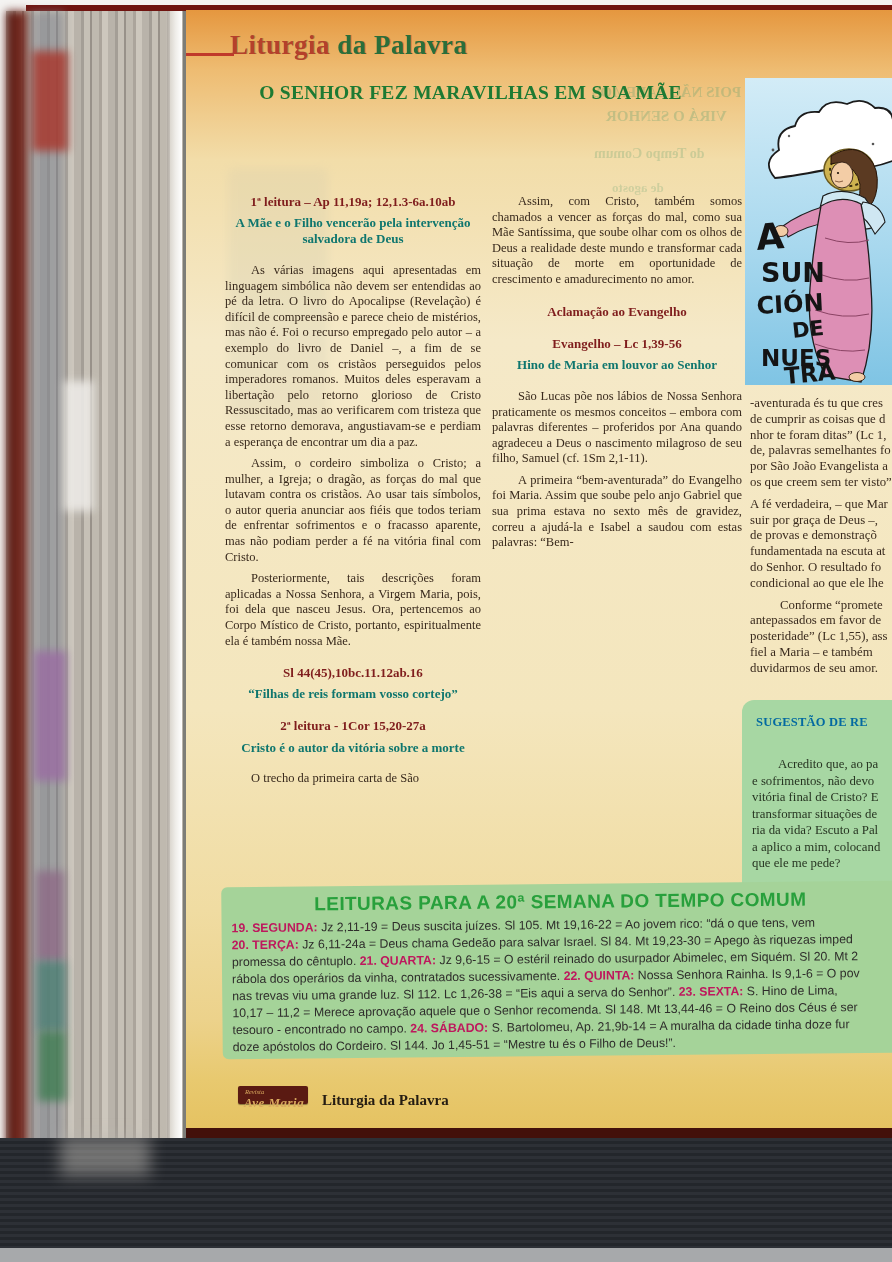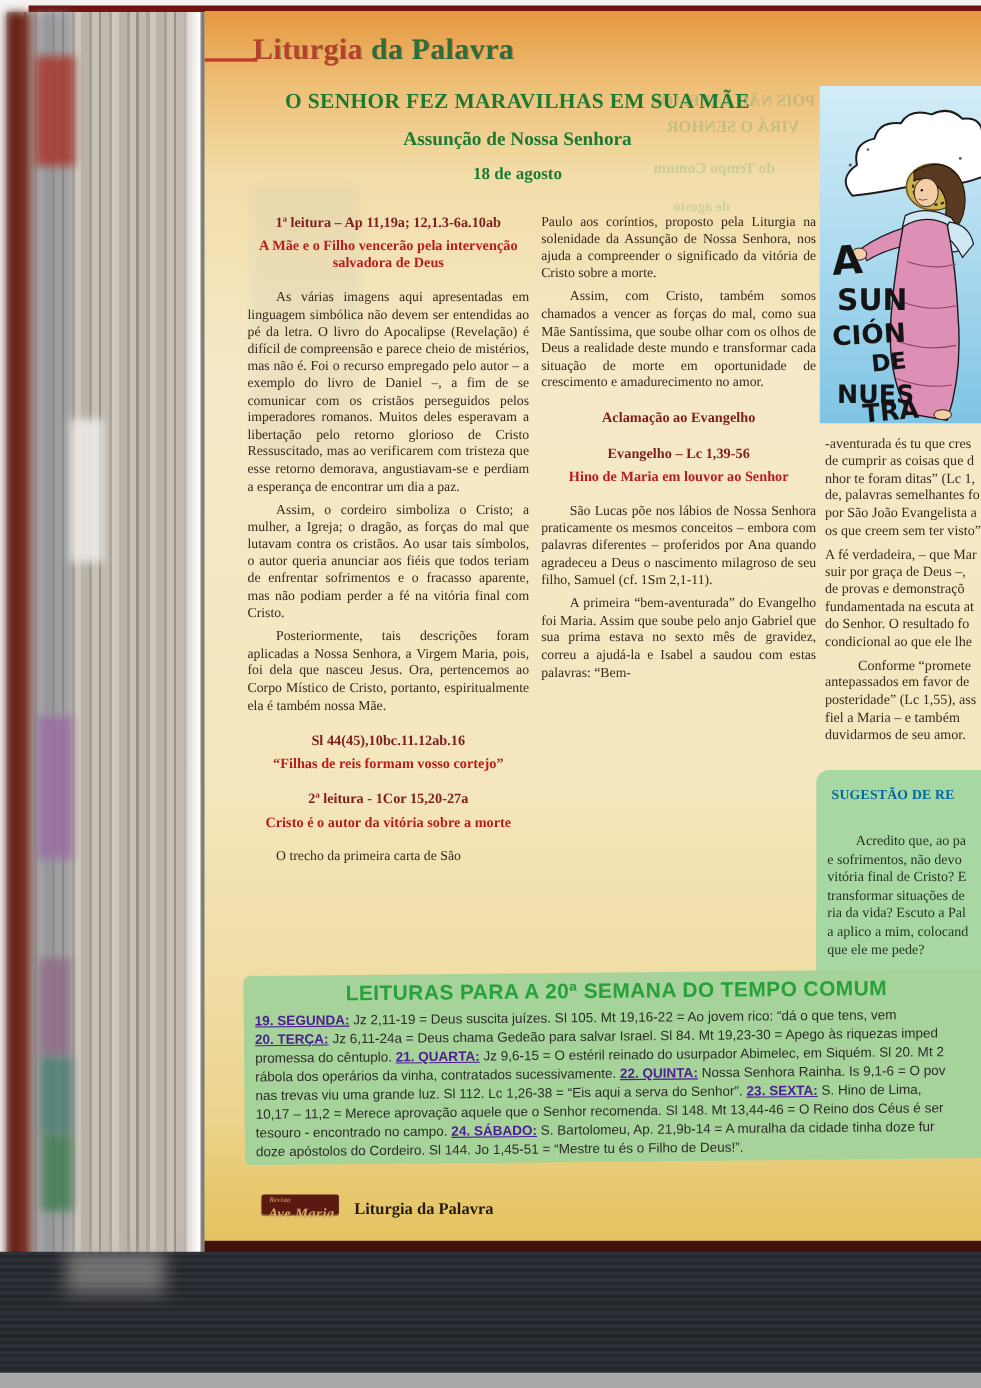--- a/index.html
+++ b/index.html
@@ -57,21 +57,21 @@
   .g4{left:612px;top:180px;font-size:13px;opacity:.24;}
   .ghost-img{left:228px;top:168px;width:100px;height:255px;border-radius:6px;
     background:linear-gradient(180deg,#c8c4ad,#bdc3ae 50%,#c6c0a8);opacity:.18;filter:blur(4px);}
 
   
   .col{color:#38291c;font-size:12.5px;line-height:15.6px;}
   .col1{left:225px;top:194px;width:256px;}
   .col2{left:492px;top:194px;width:250px;}
   .ghead{color:#7f1d1d;font-weight:bold;text-align:center;font-size:13px;line-height:1.25;margin:16px 0 5px;}
   .ghead.first{margin-top:0;}
-  .bsub{font-weight:bold;text-align:center;font-size:13px;line-height:1.22;color:#b91c1c;margin:0 0 8px;}
+  .bsub{font-weight:bold;text-align:center;font-size:13px;line-height:1.22;color:#0f766e;margin:0 0 8px;}
   .para{margin:0 0 6px;text-align:justify;text-indent:26px;}
   .para.noindent{text-indent:0;}
   .para.gap-top{margin-top:16px;}
 
   .col3-lines{left:750px;top:396px;width:220px;color:#3a2b1e;font-size:12.8px;line-height:15.8px;}
   .col3-lines .line{white-space:nowrap;}
   .col3-lines div:nth-of-type(7){margin-top:6px;}
   .col3-lines div:nth-of-type(13){margin-top:6px;padding-left:30px;}
 
   
@@ -83,21 +83,21 @@
   .sug-lines .line{white-space:nowrap;}
   .sug-lines div:nth-of-type(1){padding-left:26px;}
 
   
   .lt-box{left:222px;top:884px;width:678px;height:172px;background:#a5d399;border-radius:6px;
     transform:rotate(-0.55deg);font-family:"Liberation Sans",sans-serif;}
   .lt-title{margin-top:7px;text-align:center;color:#28a03c;font-weight:bold;font-size:19px;
     letter-spacing:.4px;}
   .lt-lines{margin:4px 0 0 10px;color:#2e2d2b;font-size:12.3px;line-height:17px;}
   .lt-line{white-space:nowrap;overflow:hidden;}
-  .lt-line .day{color:#4c1d95;font-weight:bold;text-decoration:underline;}
+  .lt-line .day{color:#be185d;font-weight:bold;}
 
   
   .logo-box{left:238px;top:1086px;width:70px;height:18px;background:#5a1a12;border-radius:2px;
     box-shadow:0 1px 1px rgba(0,0,0,.4);}
   .logo-small{position:absolute;left:7px;top:2px;color:#d9a95e;font-size:6.5px;font-style:italic;}
   .logo-main{position:absolute;left:6px;top:9px;color:#d9a95e;font-size:13px;font-style:italic;
     font-weight:bold;letter-spacing:.5px;}
   .footer-label{left:322px;top:1092px;color:#241c12;font-weight:bold;font-size:15px;}
 </style>
 </head>
@@ -129,22 +129,20 @@
     <span class="b-green">da Palavra</span>
   </div>
 
   <div class="abs ghost g1">POIS NÃO SABEMOS</div>
   <div class="abs ghost g2">VIRÁ O SENHOR</div>
   <div class="abs ghost g3">do Tempo Comum</div>
   <div class="abs ghost g4">de agosto</div>
   <div class="abs ghost-img"></div>
 
   <div class="abs doc-title">O SENHOR FEZ MARAVILHAS EM SUA MÃE</div>
-  <div class="abs doc-subtitle">Assunção de Nossa Senhora</div>
-  <div class="abs doc-date">18 de agosto</div>
 
   <svg class="abs" style="left:745px;top:78px;" width="150" height="307" viewBox="0 0 150 307">
     <defs>
       <linearGradient id="sky" x1="0" y1="0" x2="0" y2="1">
         <stop offset="0" stop-color="#d3ecf7"></stop>
         <stop offset="0.55" stop-color="#a8d8ee"></stop>
         <stop offset="1" stop-color="#7fc4e4"></stop>
       </linearGradient>
     </defs>
     <rect x="0" y="0" width="150" height="307" fill="url(#sky)"></rect>
@@ -189,21 +187,20 @@
     <p class="para">Assim, o cordeiro simboliza o Cristo; a mulher, a Igreja; o dragão, as forças do mal que lutavam contra os cristãos. Ao usar tais símbolos, o autor queria anunciar aos fiéis que todos teriam de enfrentar sofrimentos e o fracasso aparente, mas não podiam perder a fé na vitória final com Cristo.</p>
     <p class="para">Posteriormente, tais descrições foram aplicadas a Nossa Senhora, a Virgem Maria, pois, foi dela que nasceu Jesus. Ora, pertencemos ao Corpo Místico de Cristo, portanto, espiritualmente ela é também nossa Mãe.</p>
     <div class="ghead">Sl 44(45),10bc.11.12ab.16</div>
     <div class="bsub">“Filhas de reis formam vosso cortejo”</div>
     <div class="ghead">2ª leitura - 1Cor 15,20-27a</div>
     <div class="bsub">Cristo é o autor da vitória sobre a morte</div>
     <p class="para gap-top">O trecho da primeira carta de São</p>
   </div>
 
   <div class="abs col col2">
-    <p class="para noindent">Paulo aos coríntios, proposto pela Liturgia na solenidade da Assunção de Nossa Senhora, nos ajuda a compreender o significado da vitória de Cristo sobre a morte.</p>
     <p class="para">Assim, com Cristo, também somos chamados a vencer as forças do mal, como sua Mãe Santíssima, que soube olhar com os olhos de Deus a realidade deste mundo e transformar cada situação de morte em oportunidade de crescimento e amadurecimento no amor.</p>
     <div class="ghead">Aclamação ao Evangelho</div>
     <div class="ghead">Evangelho – Lc 1,39-56</div>
     <div class="bsub">Hino de Maria em louvor ao Senhor</div>
     <p class="para gap-top">São Lucas põe nos lábios de Nossa Senhora praticamente os mesmos conceitos – embora com palavras diferentes – proferidos por Ana quando agradeceu a Deus o nascimento milagroso de seu filho, Samuel (cf. 1Sm 2,1-11).</p>
     <p class="para">A primeira “bem-aventurada” do Evangelho foi Maria. Assim que soube pelo anjo Gabriel que sua prima estava no sexto mês de gravidez, correu a ajudá-la e Isabel a saudou com estas palavras: “Bem-</p>
   </div>
 
   <div class="abs col3-lines">
 

